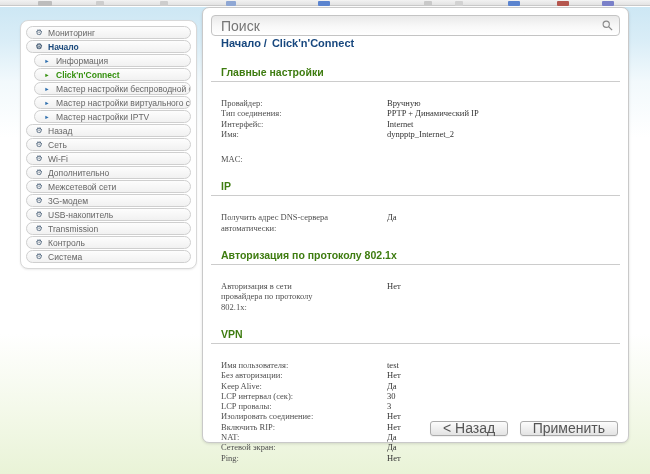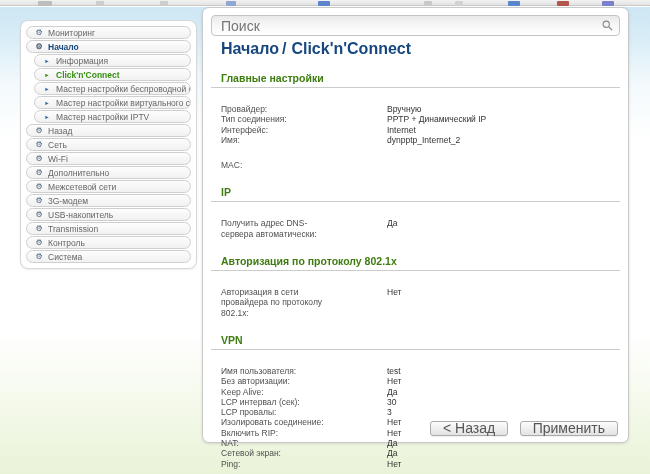--- a/index.html
+++ b/index.html
@@ -83,38 +83,37 @@
     font-family: "Liberation Sans", sans-serif;
     outline: none;
   }
   .search-icon {
     position: absolute; right: 7px; top: 5px; width: 11px; height: 11px;
     cursor: pointer;
   }
 
   .content { padding: 0 18px; }
   .breadcrumb {
-    margin-top: 6px;
-    font-size: 16px; font-weight: bold;
+    font-size: 11px; font-weight: bold;
     color: #17477e;
     height: 14px; line-height: 14px;
   }
   .breadcrumb .sep { margin: 0 5px 0 3px; }
 
   .settings-section { margin-top: 15px; }
   .settings-section:first-of-type { margin-top: 12px; }
   .section-heading {
     font-size: 10.5px; font-weight: bold;
     color: #3e7c10;
     margin: 16px -10px;
     padding: 0 10px 3px 10px;
     border-bottom: 1px solid #cccccc;
   }
   .rows { margin-top: 5px; }
-  .kv-row { display: flex; font-size: 8.5px; line-height: 10.3px; }
+  .kv-row { display: flex; font-size: 8.5px; line-height: 10.3px; font-family: Liberation Serif, serif; }
   .kv-label { flex: none; width: 118px; color: #4f4f4f; padding-right: 6px; }
   .kv-value { color: #333333; margin-left: 48px; }
 
   .footer-buttons { position: absolute; right: 10px; bottom: 5px; }
   .btn {
     display: inline-block;
     height: 15px; line-height: 13px;
     padding: 0 12px;
     font-size: 14px; color: #555555;
     font-family: "Liberation Sans", sans-serif;

